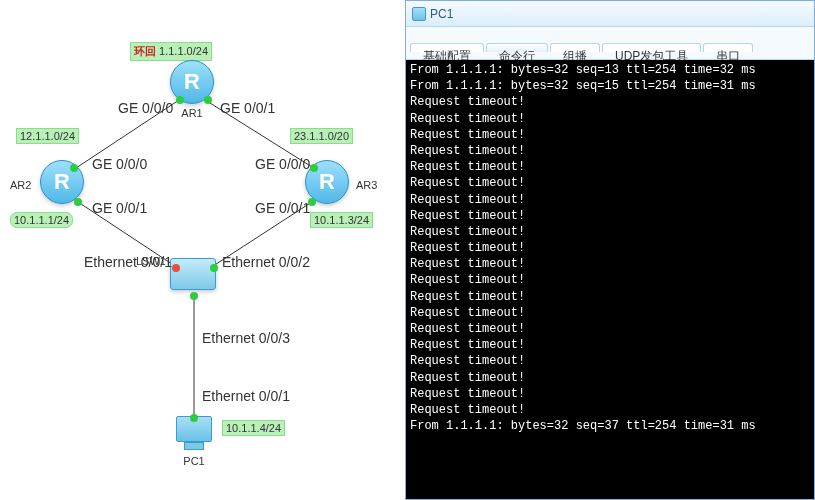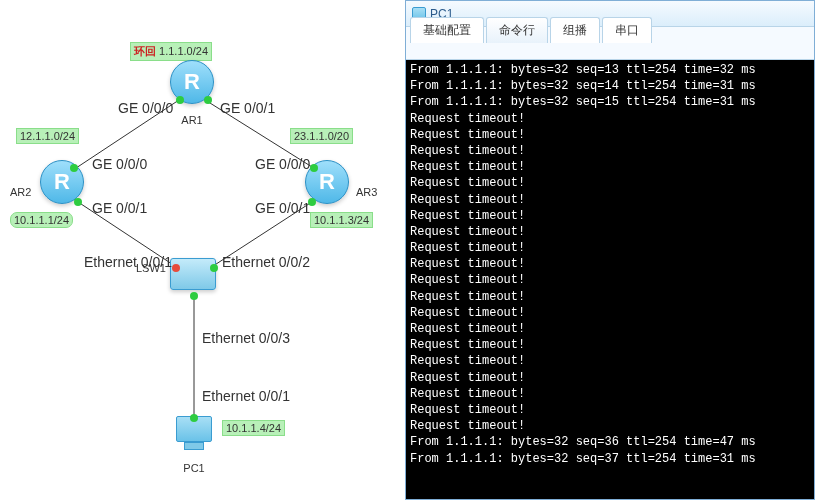--- a/index.html
+++ b/index.html
@@ -4,33 +4,33 @@
 <style>
   * { box-sizing: border-box; margin: 0; padding: 0; }
   body { font-family: Arial, sans-serif; font-size: 11px; background: #fff; width: 815px; height: 500px; display: flex; }
   .topology { position: relative; width: 405px; height: 404px; background: #fff; padding-left: 8px; }
   .device { position: absolute; text-align: center; }
   .router-icon { width: 44px; height: 44px; background: linear-gradient(180deg,#9fdffb 0%,#4fb8e8 100%); border: 1px solid #2a8fc4; border-radius: 50%; display: flex; align-items: center; justify-content: center; color: #fff; font-size: 22px; font-weight: bold; box-shadow: 0 2px 4px rgba(0,0,0,0.2); }
   .switch-icon { width: 46px; height: 32px; background: linear-gradient(180deg,#c4ebfa 0%,#7fc9e8 100%); border: 1px solid #3a9cd1; border-radius: 3px; box-shadow: 0 2px 4px rgba(0,0,0,0.2); }
   .pc-icon { width: 40px; height: 36px; position: relative; }
   .pc-monitor { width: 36px; height: 26px; background: linear-gradient(180deg,#a8dff5 0%,#6ac2e8 100%); border: 1px solid #3a9cd1; border-radius: 2px; margin: 0 auto; }
   .pc-base { width: 20px; height: 8px; background: #7fc9e8; border: 1px solid #3a9cd1; margin: 0 auto; }
-  .dev-label { font-size: 11px; color: #333; margin-top: 10px; }
+  .dev-label { font-size: 11px; color: #333; margin-top: 3px; }
   .net-label { position: absolute; background: #b8f0b8; border: 1px solid #8ade8a; padding: 1px 3px; font-size: 11px; color: #333; white-space: nowrap; }
   .loopback-text { color: #cc2222; font-weight: bold; }
   .port-label { position: absolute; font-size: 14px; color: #333; white-space: nowrap; }
   .dot { position: absolute; width: 8px; height: 8px; border-radius: 50%; }
   .dot.green { background: #2ecc40; }
   .dot.red { background: #e74c3c; }
 
   .terminal-window { width: 410px; height: 500px; border: 1px solid #7faed6; background: #fff; display: flex; flex-direction: column; }
   .title-bar { height: 26px; background: linear-gradient(180deg,#f5faff 0%,#dbeefb 100%); border-bottom: 1px solid #b8d4e8; display: flex; align-items: center; padding: 0 6px; }
   .title-icon { width: 14px; height: 14px; background: linear-gradient(180deg,#a8dff5,#6ac2e8); border: 1px solid #3a9cd1; border-radius: 2px; margin-right: 4px; }
   .title-text { font-size: 12px; color: #2b5b8c; }
-  .tabs { height: 26px; display: flex; align-items: flex-end; padding: 16px 4px; background: #f5faff; border-bottom: 1px solid #b8d4e8; }
+  .tabs { height: 26px; display: flex; padding: 16px 4px; background: #f5faff; border-bottom: 1px solid #b8d4e8; }
   .tab { padding: 4px 12px; font-size: 12px; color: #333; border: 1px solid #b8d4e8; background: #fff; margin-right: 2px; border-bottom: none; border-radius: 3px 3px 0 0; cursor: pointer; white-space: nowrap; }
   .tab.active { background: linear-gradient(180deg,#fff,#e8f2fb); }
   .console { flex: 1; background: #000; color: #fff; font-family: "Courier New", monospace; font-size: 12px; padding: 2px 4px; overflow: auto; line-height: 1.35; }
   .console-line { white-space: pre; }
   svg.links { position: absolute; top:0; left:0; width:405px; height:500px; pointer-events:none; }
 </style>
 </head>
 <body>
 
 <div class="topology">
@@ -105,25 +105,25 @@
 
 <div class="terminal-window">
   <div class="title-bar">
     <div class="title-icon"></div>
     <div class="title-text">PC1</div>
   </div>
   <div class="tabs" id="tab-bar">
       <div class="tab">基础配置</div>
       <div class="tab active">命令行</div>
       <div class="tab">组播</div>
+      <div class="tab">UDP发包工具</div>
       <div class="tab">串口</div>
     </div>
   <div class="console" id="console">
       <div class="console-line">From 1.1.1.1: bytes=32 seq=13 ttl=254 time=32 ms</div>
-      <div class="console-line">From 1.1.1.1: bytes=32 seq=14 ttl=254 time=31 ms</div>
       <div class="console-line">From 1.1.1.1: bytes=32 seq=15 ttl=254 time=31 ms</div>
       <div class="console-line">Request timeout!</div>
       <div class="console-line">Request timeout!</div>
       <div class="console-line">Request timeout!</div>
       <div class="console-line">Request timeout!</div>
       <div class="console-line">Request timeout!</div>
       <div class="console-line">Request timeout!</div>
       <div class="console-line">Request timeout!</div>
       <div class="console-line">Request timeout!</div>
       <div class="console-line">Request timeout!</div>
@@ -131,16 +131,15 @@
       <div class="console-line">Request timeout!</div>
       <div class="console-line">Request timeout!</div>
       <div class="console-line">Request timeout!</div>
       <div class="console-line">Request timeout!</div>
       <div class="console-line">Request timeout!</div>
       <div class="console-line">Request timeout!</div>
       <div class="console-line">Request timeout!</div>
       <div class="console-line">Request timeout!</div>
       <div class="console-line">Request timeout!</div>
       <div class="console-line">Request timeout!</div>
-      <div class="console-line">From 1.1.1.1: bytes=32 seq=36 ttl=254 time=47 ms</div>
       <div class="console-line">From 1.1.1.1: bytes=32 seq=37 ttl=254 time=31 ms</div>
     </div>
 </div>
 
 </body></html>

